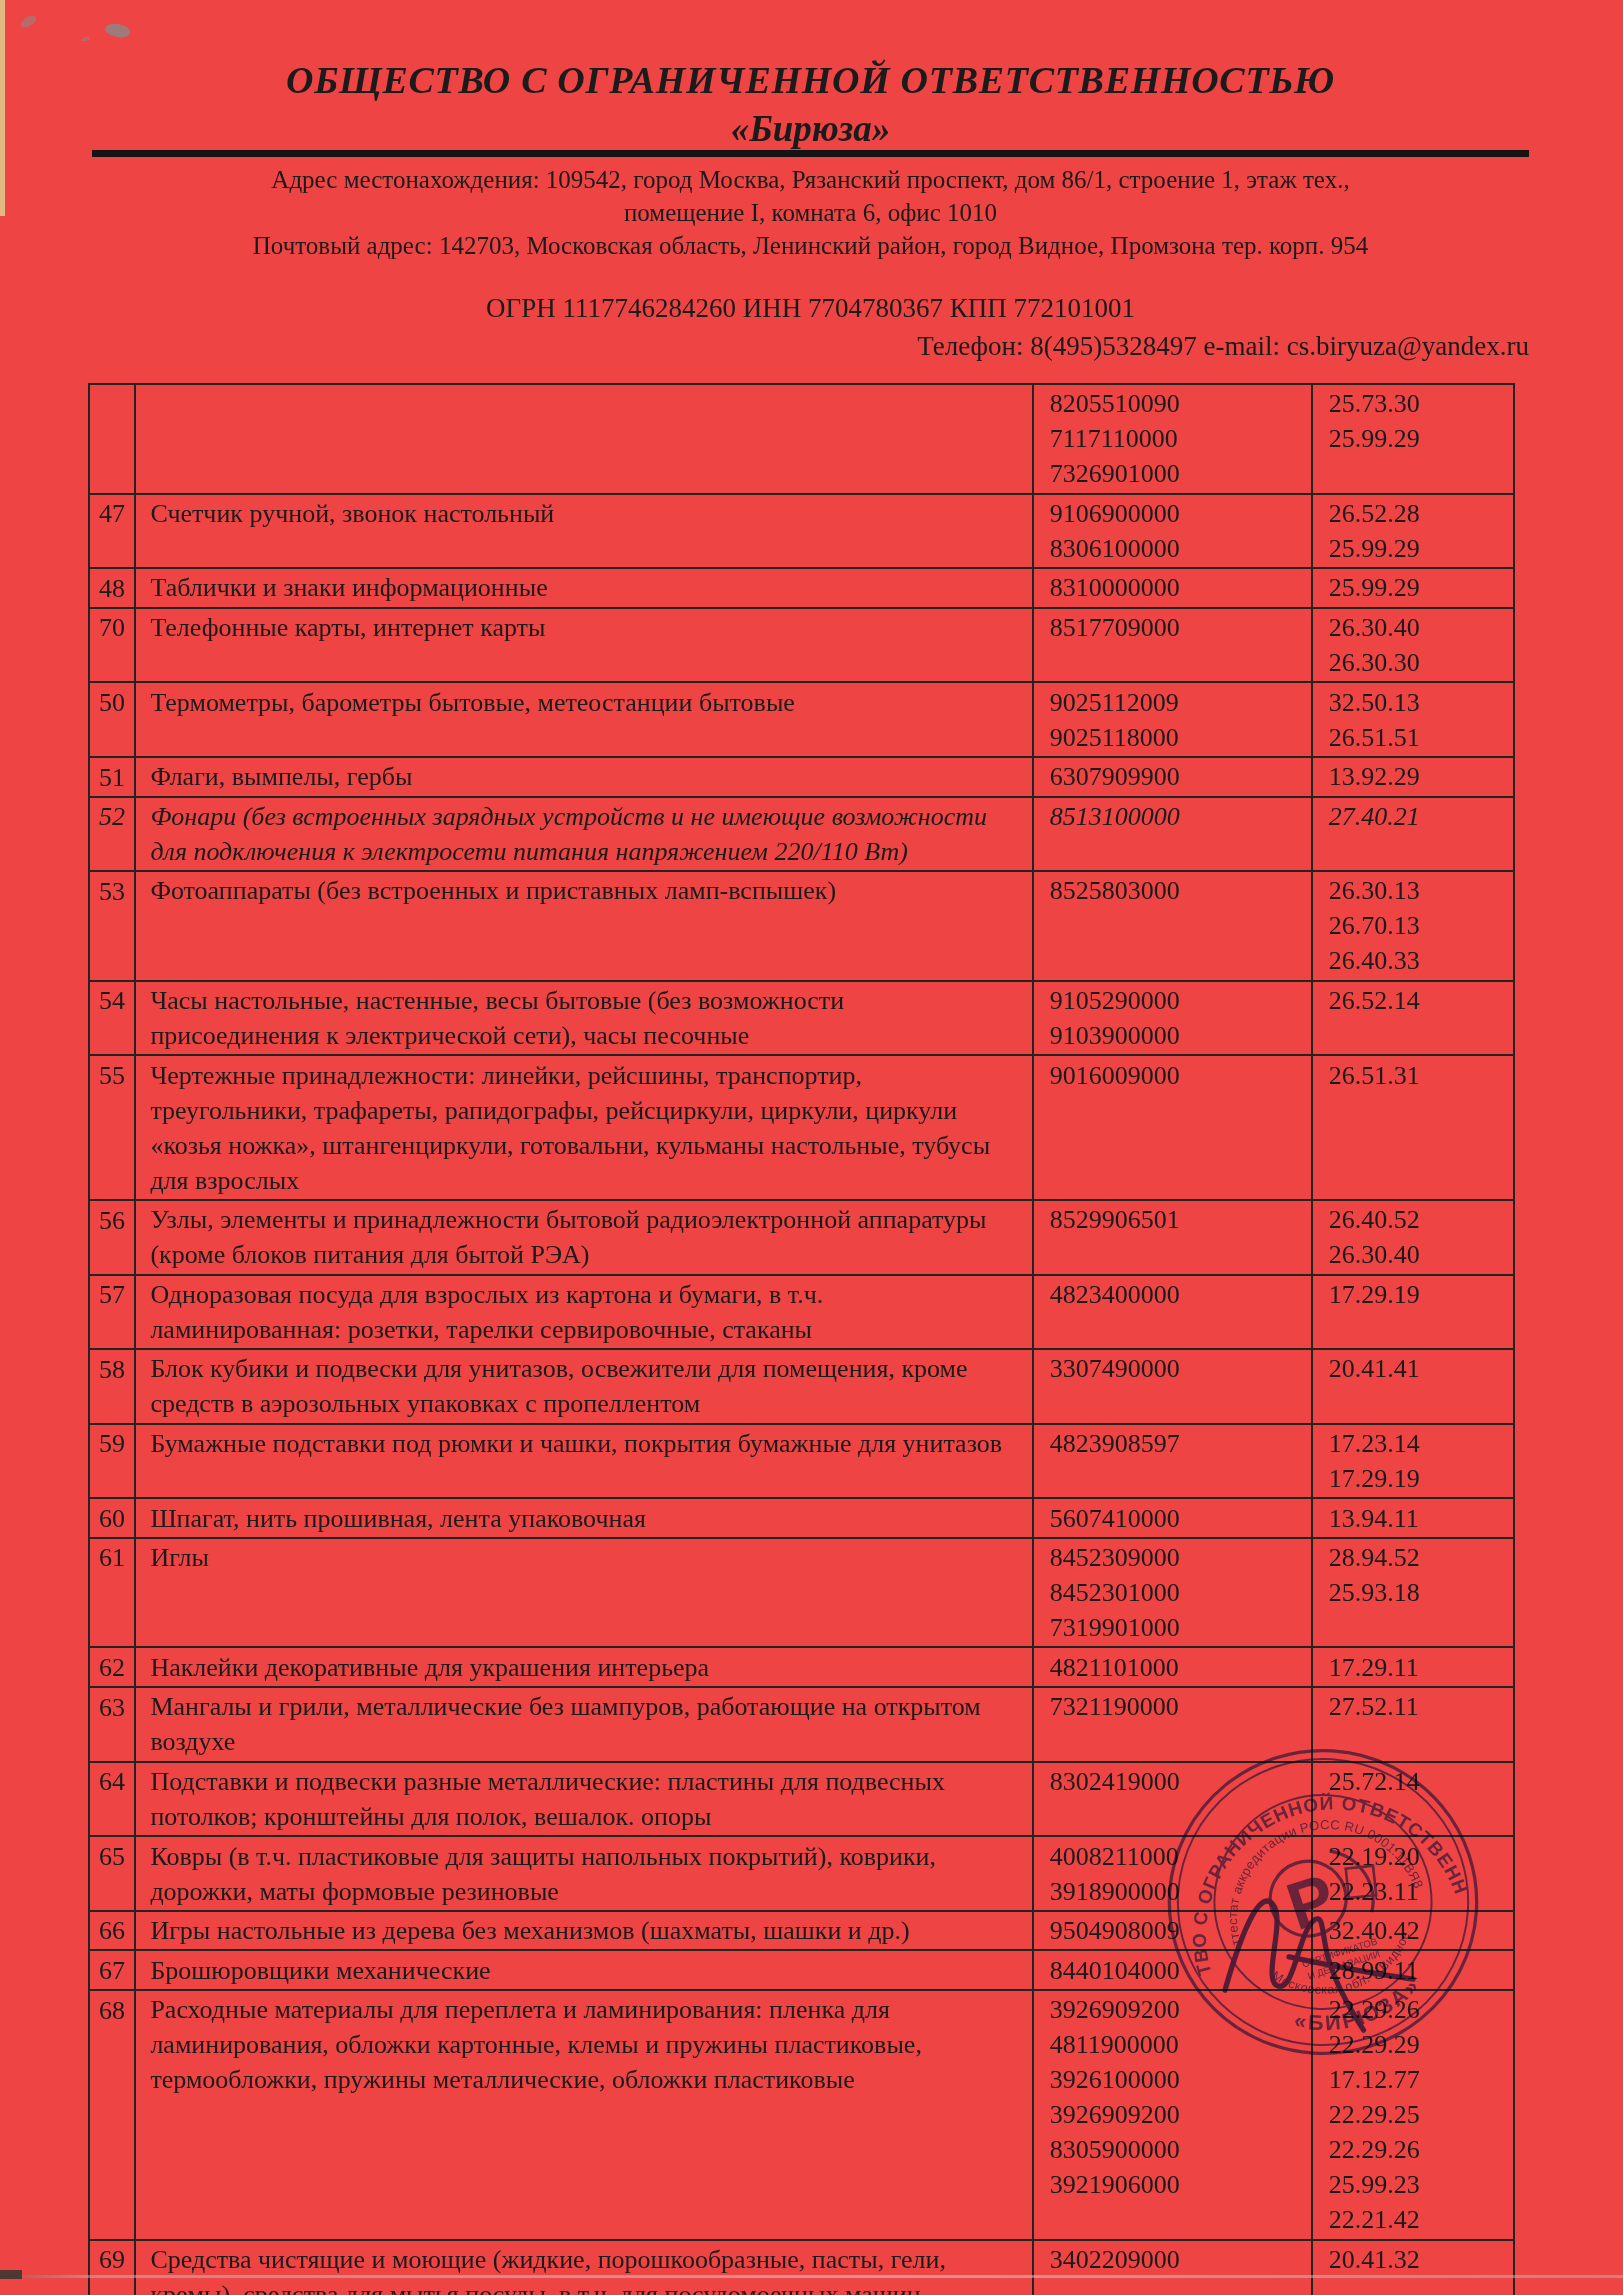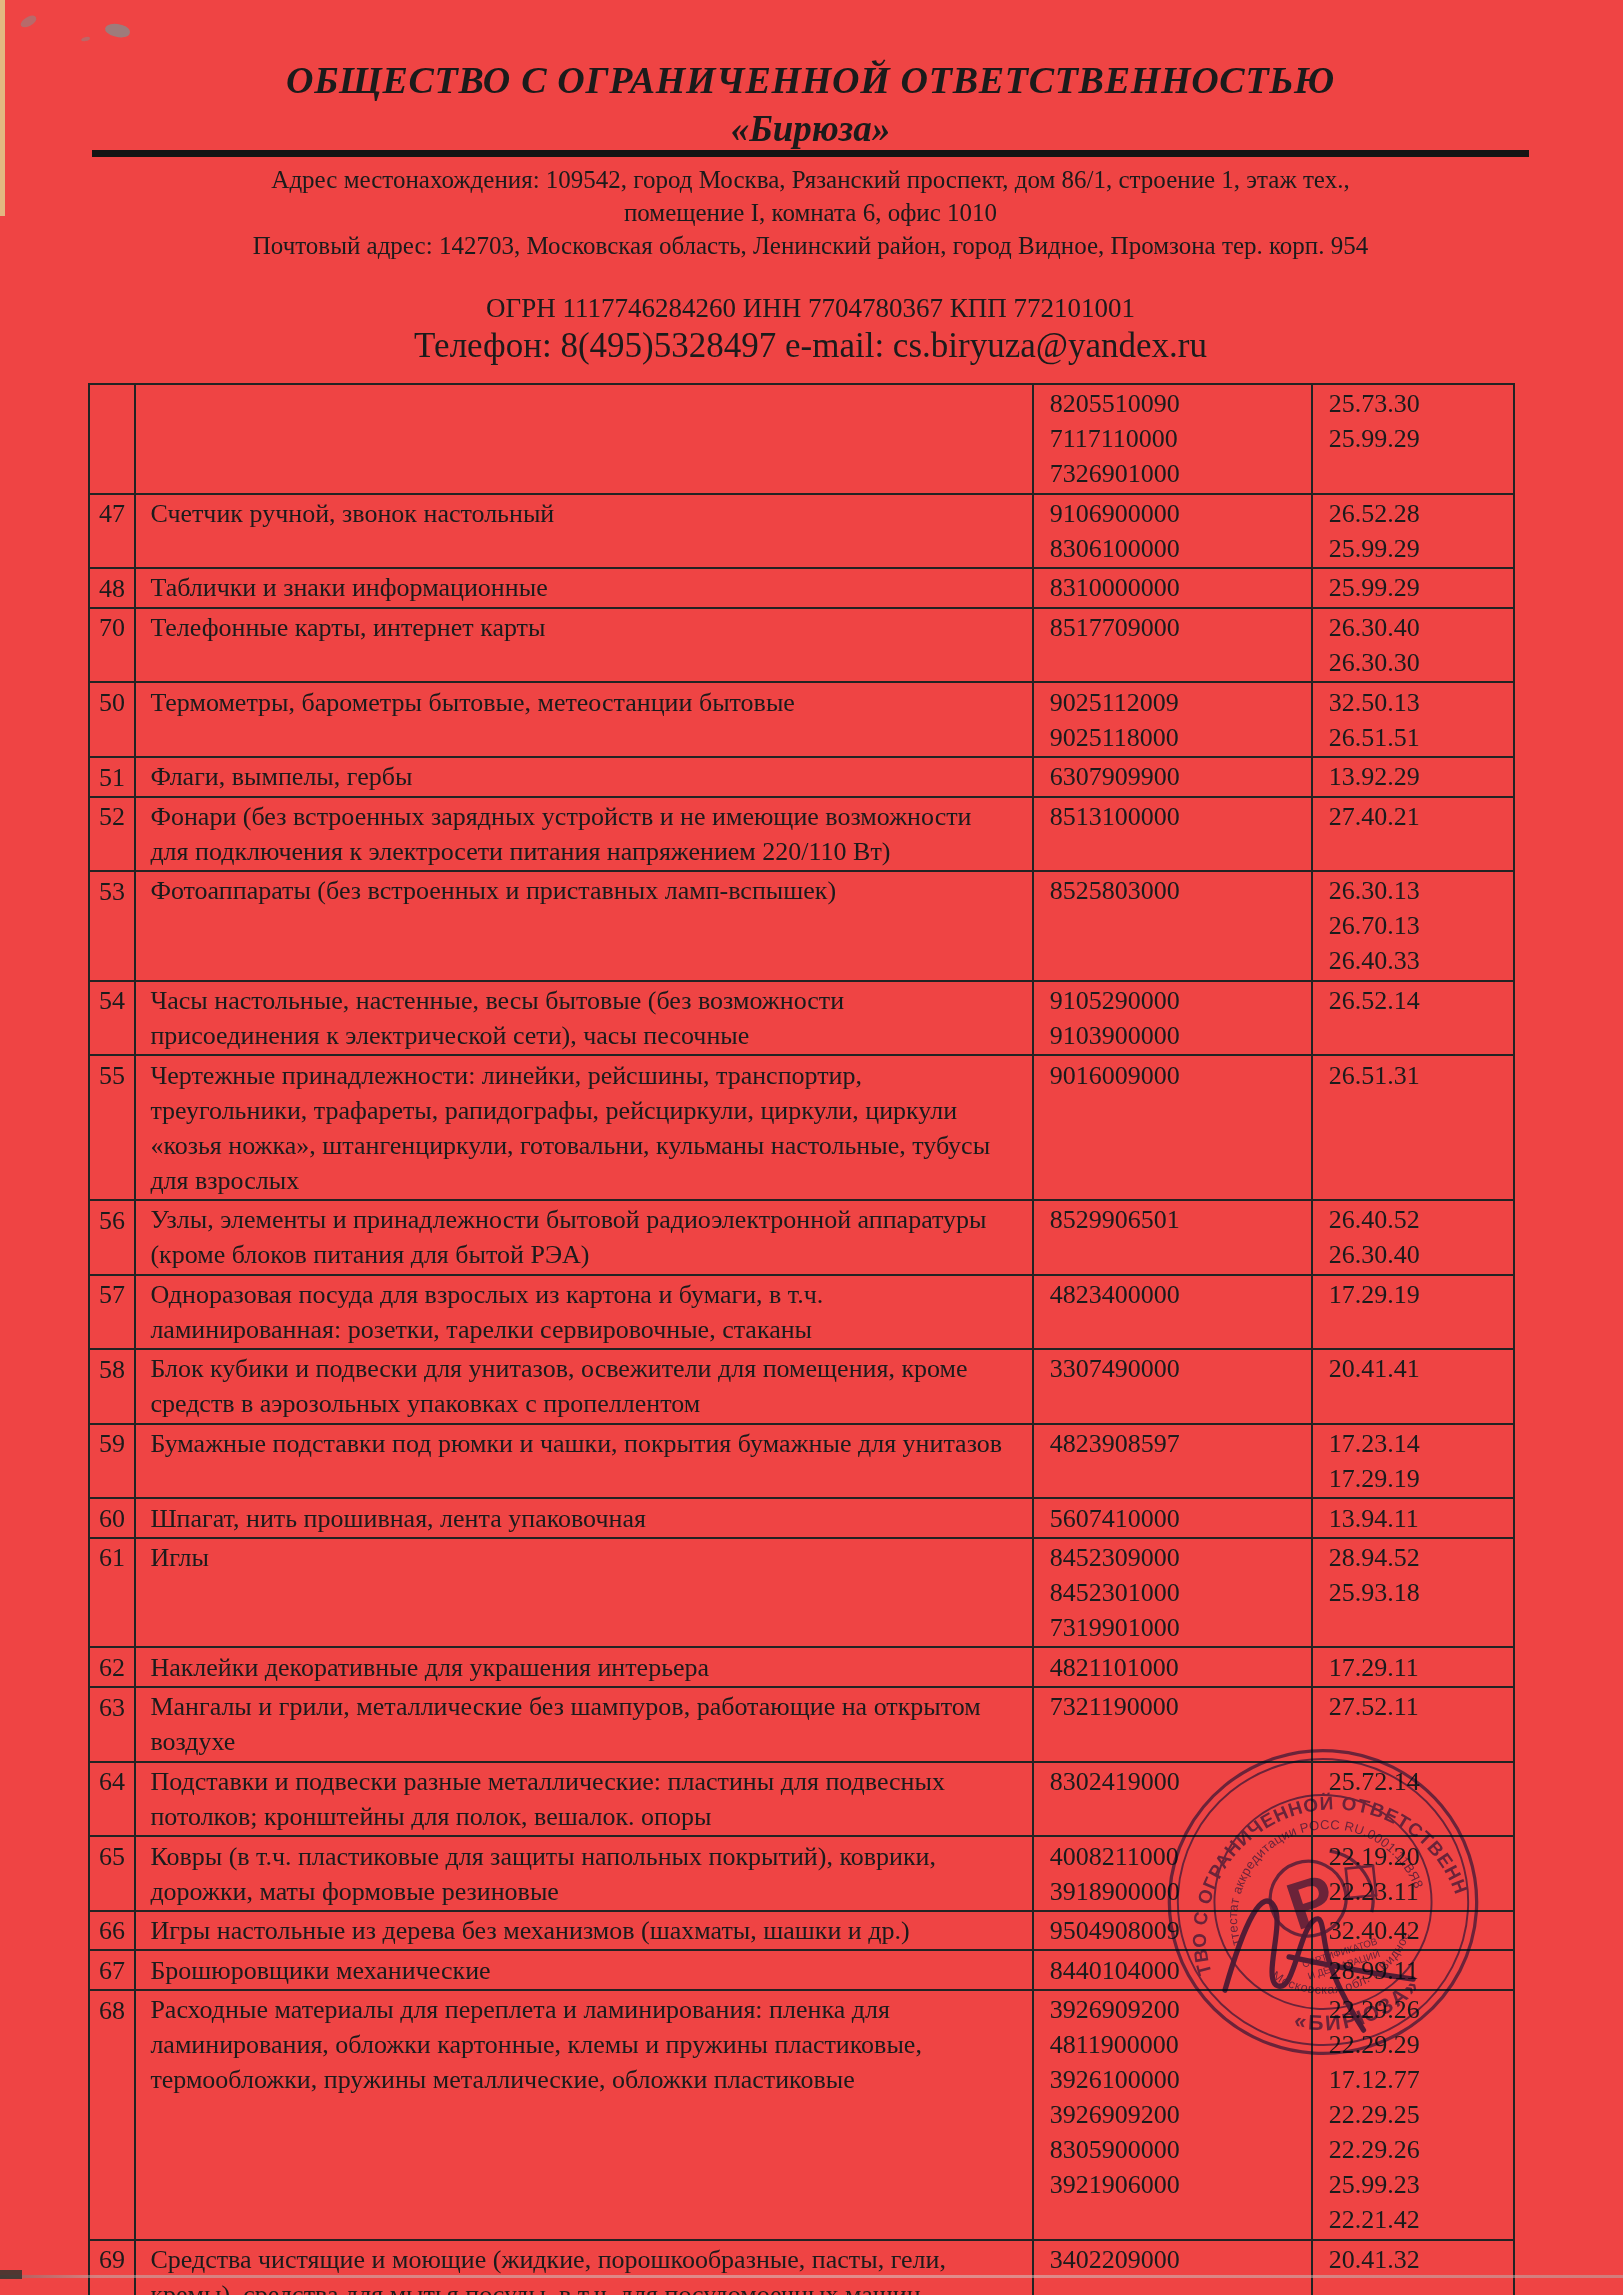--- a/index.html
+++ b/index.html
@@ -22,21 +22,21 @@
     background:linear-gradient(90deg,#6e6e6c,#bdbdbb 6%,#d6d6d4 55%,#b5b5b3);}
   .edge-dash{position:absolute;left:0;top:2270px;width:22px;height:8.5px;background:#35352f;opacity:.85;}
 
   
   .hdr{width:1437px;margin:0 auto 0 92px;text-align:center;}
   .hdr h1{margin:60px 0 0 0;font-size:38px;line-height:41px;font-weight:bold;font-style:italic;letter-spacing:0.7px;}
   .hdr h2{margin:7.9px 0 0 0;font-size:37px;line-height:39px;font-weight:bold;font-style:italic;}
   .rule{height:6.5px;background:#141414;margin-top:2.6px;}
   .addr{margin:6.5px auto 0;font-size:25px;line-height:33px;max-width:1387px;}
   .reg{margin:30px auto 0;font-size:27px;line-height:33px;}
-  .contact{margin:3.9px auto 0;font-size:35px;line-height:34px;}
+  .contact{margin:3.9px auto 0;font-size:27px;line-height:34px;text-align:right;}
 
   
   table.goods{
     border-collapse:collapse;
     table-layout:fixed;
     margin:19.6px 0 0 88px;
     width:1425px;
     border:2px solid #232323;
     border-bottom-width:5.9px;
   }
@@ -142,21 +142,21 @@
         <tr style="height: 34px;">
           <td class="num">51</td>
           <td class="desc">Флаги, вымпелы, гербы</td>
           <td class="code">
             <div>6307909900</div>
           </td>
           <td class="cls">
             <div>13.92.29</div>
           </td>
         </tr>
-        <tr style="height: 68px;">
+        <tr style="height: 68px; font-style: italic;">
           <td class="num">52</td>
           <td class="desc">Фонари (без встроенных зарядных устройств и не имеющие возможности для подключения к электросети питания напряжением 220/110 Вт)</td>
           <td class="code">
             <div>8513100000</div>
           </td>
           <td class="cls">
             <div>27.40.21</div>
           </td>
         </tr>
         <tr style="height: 98px;">

